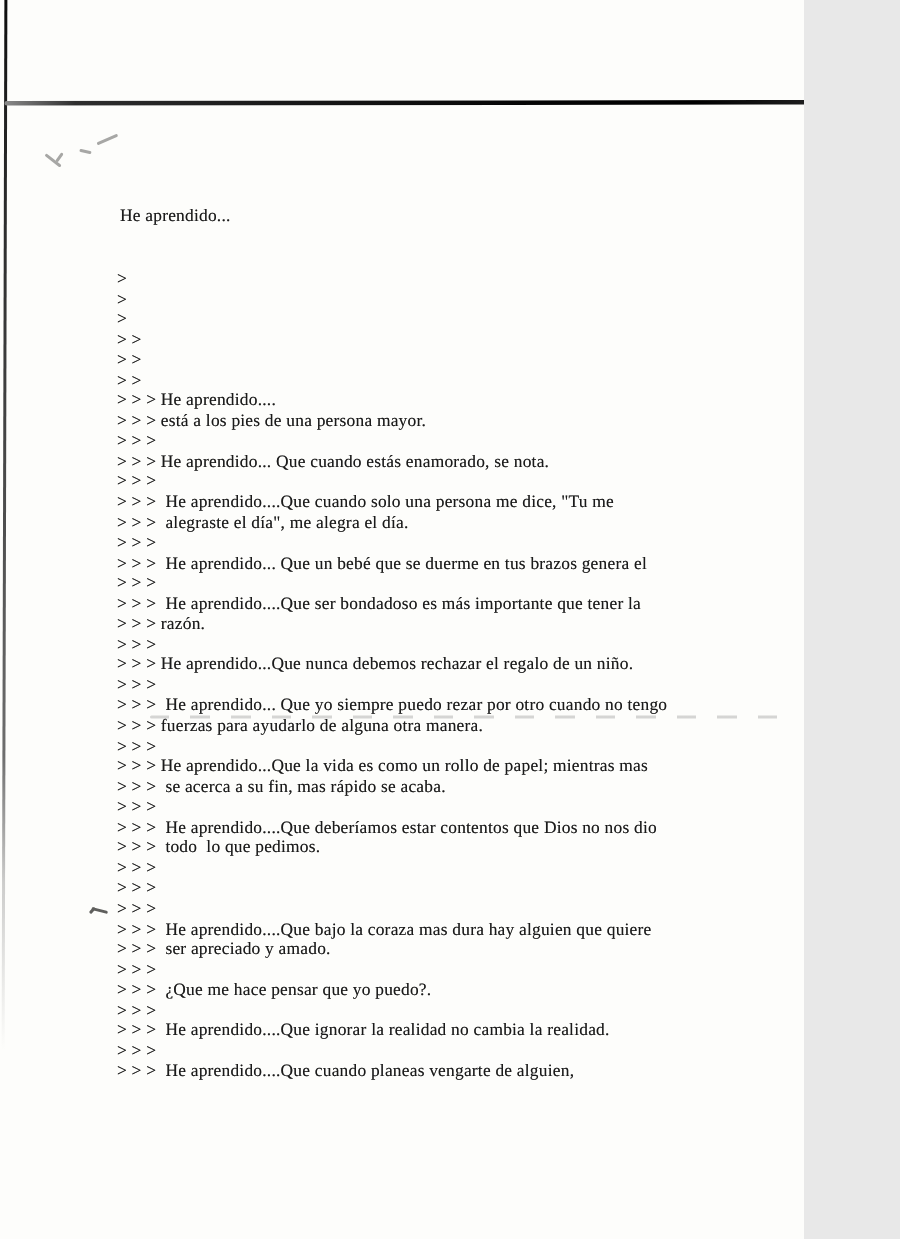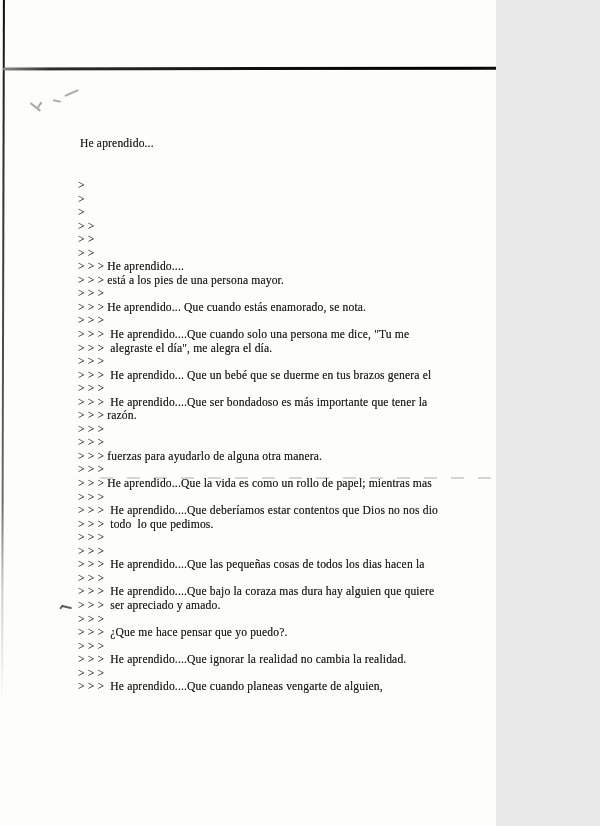--- a/index.html
+++ b/index.html
@@ -2,21 +2,21 @@
 <html><head>
 <meta charset="utf-8">
 <style>
   html, body {
     margin: 0;
     padding: 0;
     background: #e8e8e8;
   }
   .scan-page {
     position: relative;
-    width: 496px;
+    width: 536px;
     height: 826px;
     background: #fdfdfb;
     overflow: hidden;
     font-family: "Liberation Serif", "DejaVu Serif", serif;
     color: #1b1b1b;
   }
   
   .edge-line {
     position: absolute;
     left: 2px;
@@ -117,30 +117,32 @@
       <div class="line">&gt; &gt; &gt; He aprendido... Que cuando estás enamorado, se nota.</div>
       <div class="line">&gt; &gt; &gt;</div>
       <div class="line">&gt; &gt; &gt;  He aprendido....Que cuando solo una persona me dice, "Tu me</div>
       <div class="line">&gt; &gt; &gt;  alegraste el día", me alegra el día.</div>
       <div class="line">&gt; &gt; &gt;</div>
       <div class="line">&gt; &gt; &gt;  He aprendido... Que un bebé que se duerme en tus brazos genera el</div>
       <div class="line">&gt; &gt; &gt;</div>
       <div class="line">&gt; &gt; &gt;  He aprendido....Que ser bondadoso es más importante que tener la</div>
       <div class="line">&gt; &gt; &gt; razón.</div>
       <div class="line">&gt; &gt; &gt;</div>
+      <div class="line">&gt; &gt; &gt; He aprendido...Que nunca debemos rechazar el regalo de un niño.</div>
       <div class="line">&gt; &gt; &gt;</div>
+      <div class="line">&gt; &gt; &gt;  He aprendido... Que yo siempre puedo rezar por otro cuando no tengo</div>
       <div class="line">&gt; &gt; &gt; fuerzas para ayudarlo de alguna otra manera.</div>
       <div class="line">&gt; &gt; &gt;</div>
       <div class="line">&gt; &gt; &gt; He aprendido...Que la vida es como un rollo de papel; mientras mas</div>
+      <div class="line">&gt; &gt; &gt;  se acerca a su fin, mas rápido se acaba.</div>
       <div class="line">&gt; &gt; &gt;</div>
       <div class="line">&gt; &gt; &gt;  He aprendido....Que deberíamos estar contentos que Dios no nos dio</div>
       <div class="line">&gt; &gt; &gt;  todo  lo que pedimos.</div>
       <div class="line">&gt; &gt; &gt;</div>
       <div class="line">&gt; &gt; &gt;</div>
-      <div class="line">&gt; &gt; &gt;  He aprendido....Que las pequeñas cosas de todos los dias hacen la</div>
       <div class="line">&gt; &gt; &gt;</div>
       <div class="line">&gt; &gt; &gt;  He aprendido....Que bajo la coraza mas dura hay alguien que quiere</div>
       <div class="line">&gt; &gt; &gt;  ser apreciado y amado.</div>
       <div class="line">&gt; &gt; &gt;</div>
       <div class="line">&gt; &gt; &gt;  ¿Que me hace pensar que yo puedo?.</div>
       <div class="line">&gt; &gt; &gt;</div>
       <div class="line">&gt; &gt; &gt;  He aprendido....Que ignorar la realidad no cambia la realidad.</div>
       <div class="line">&gt; &gt; &gt;</div>
       <div class="line">&gt; &gt; &gt;  He aprendido....Que cuando planeas vengarte de alguien,</div>
     </div>

